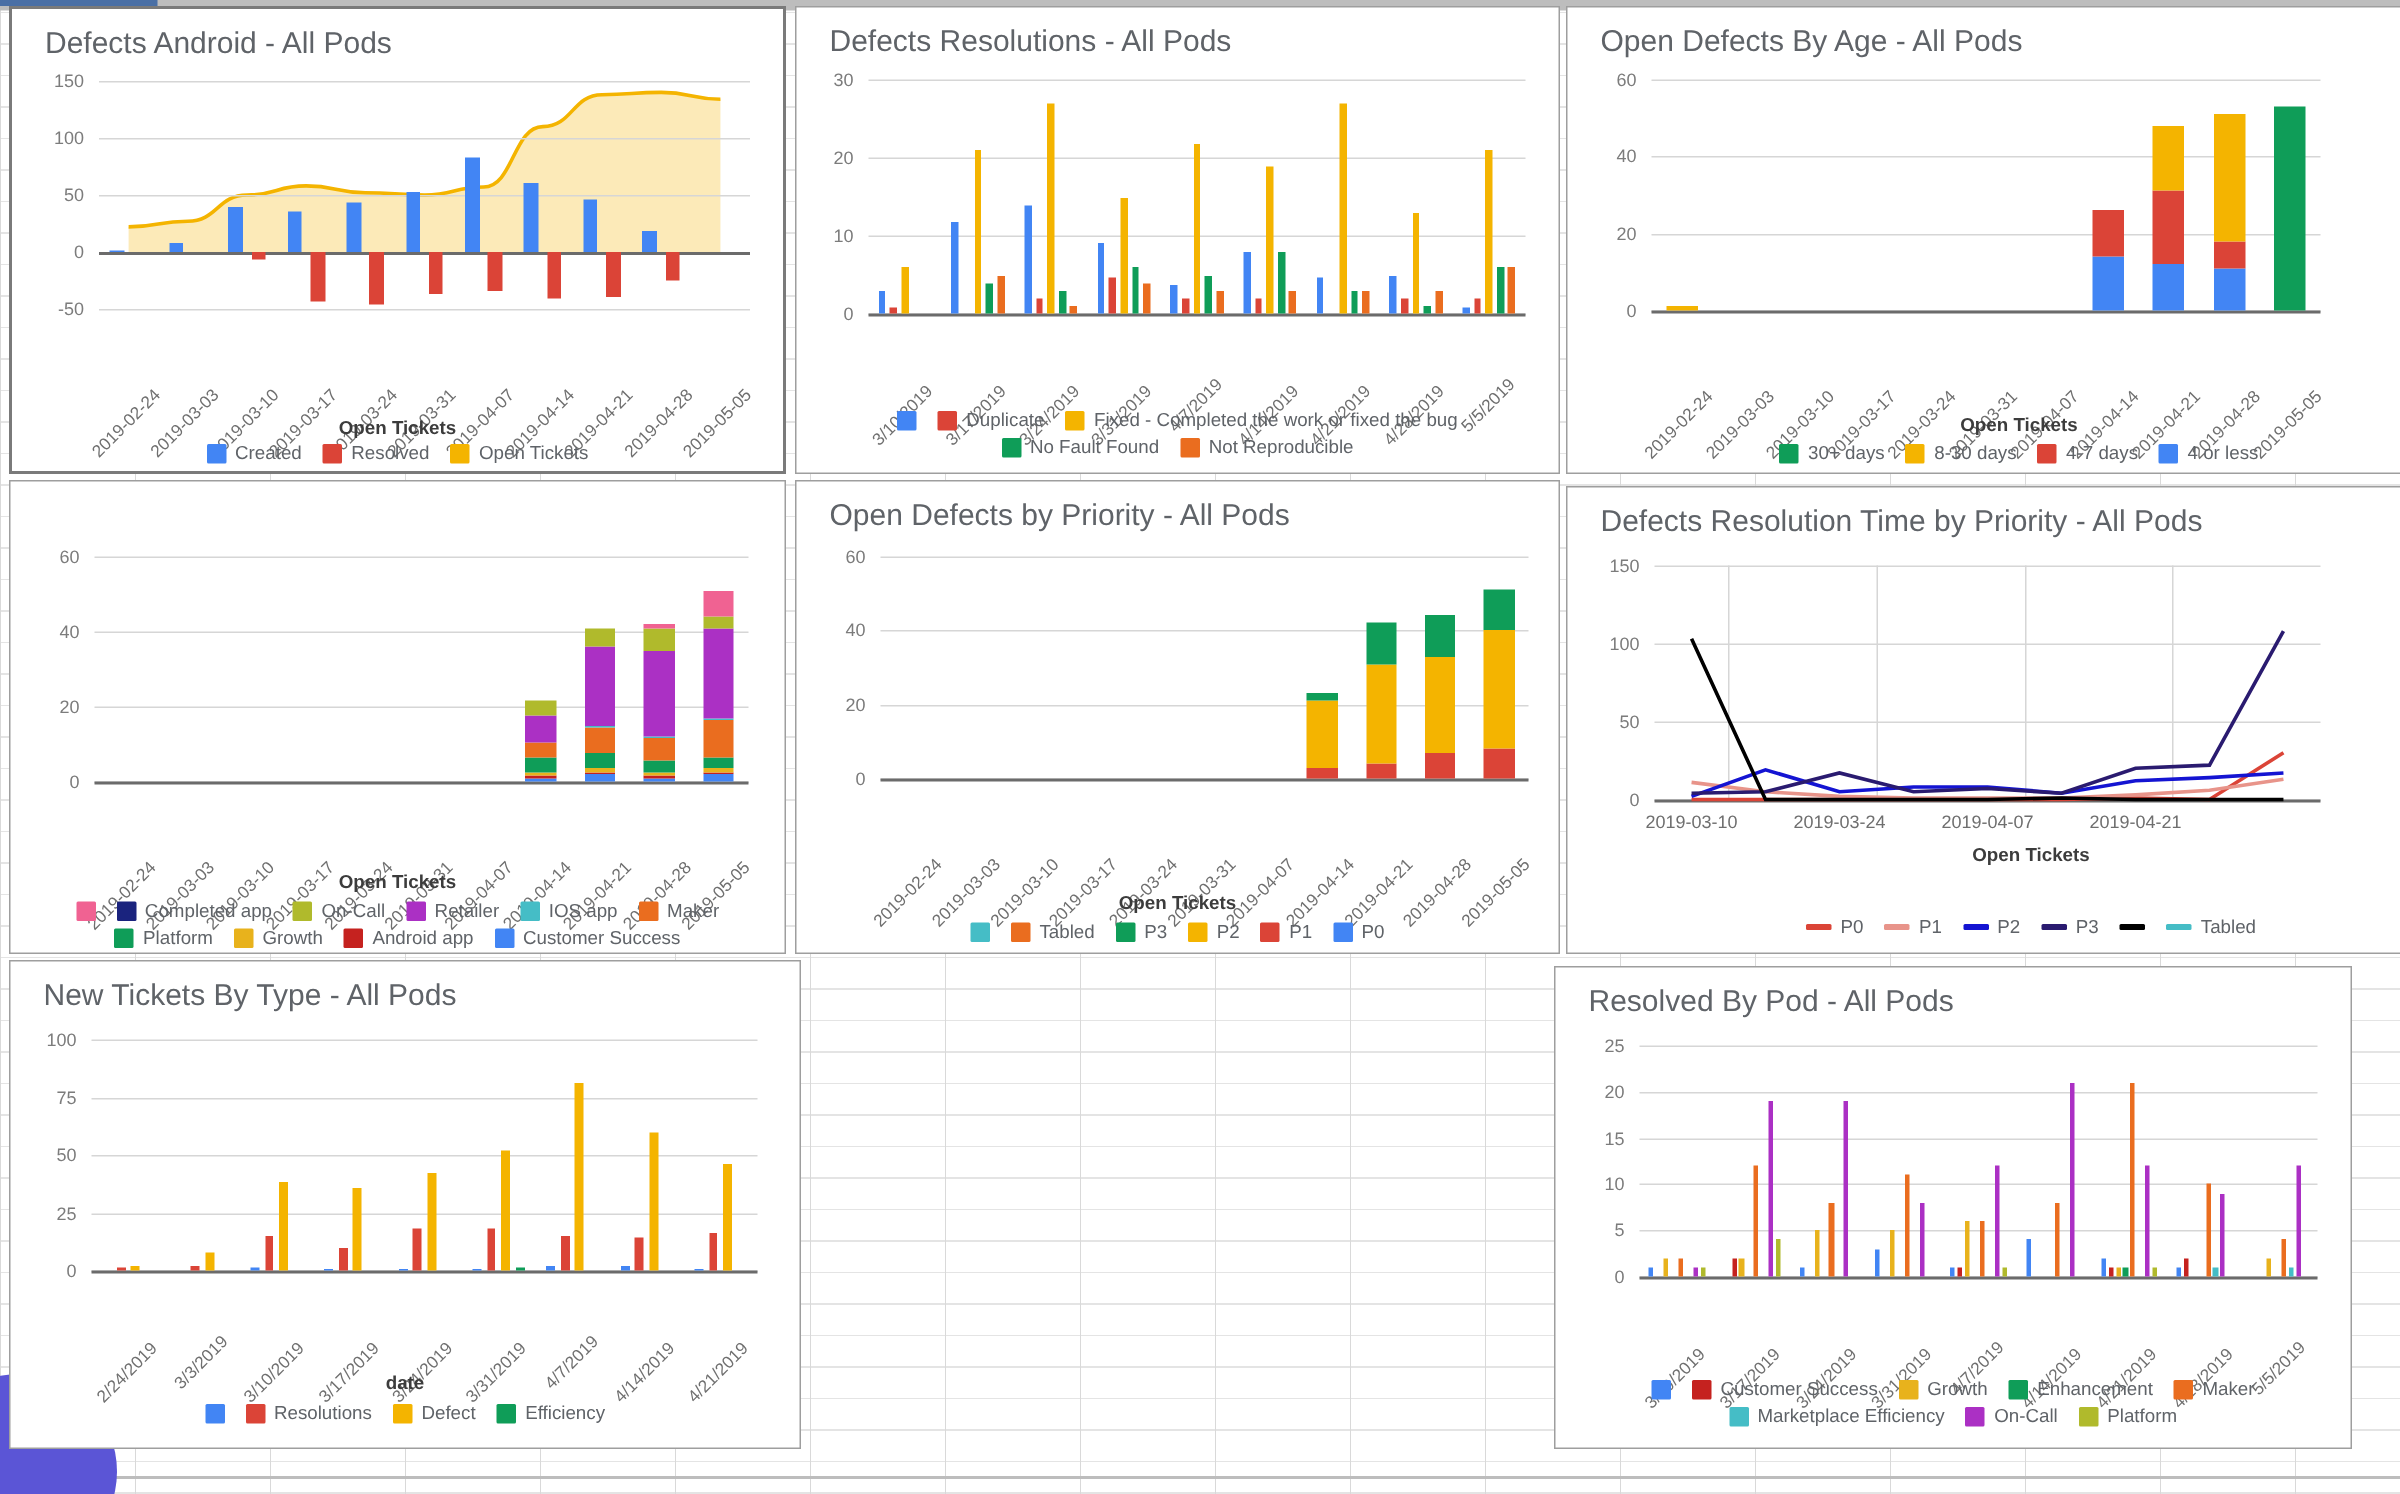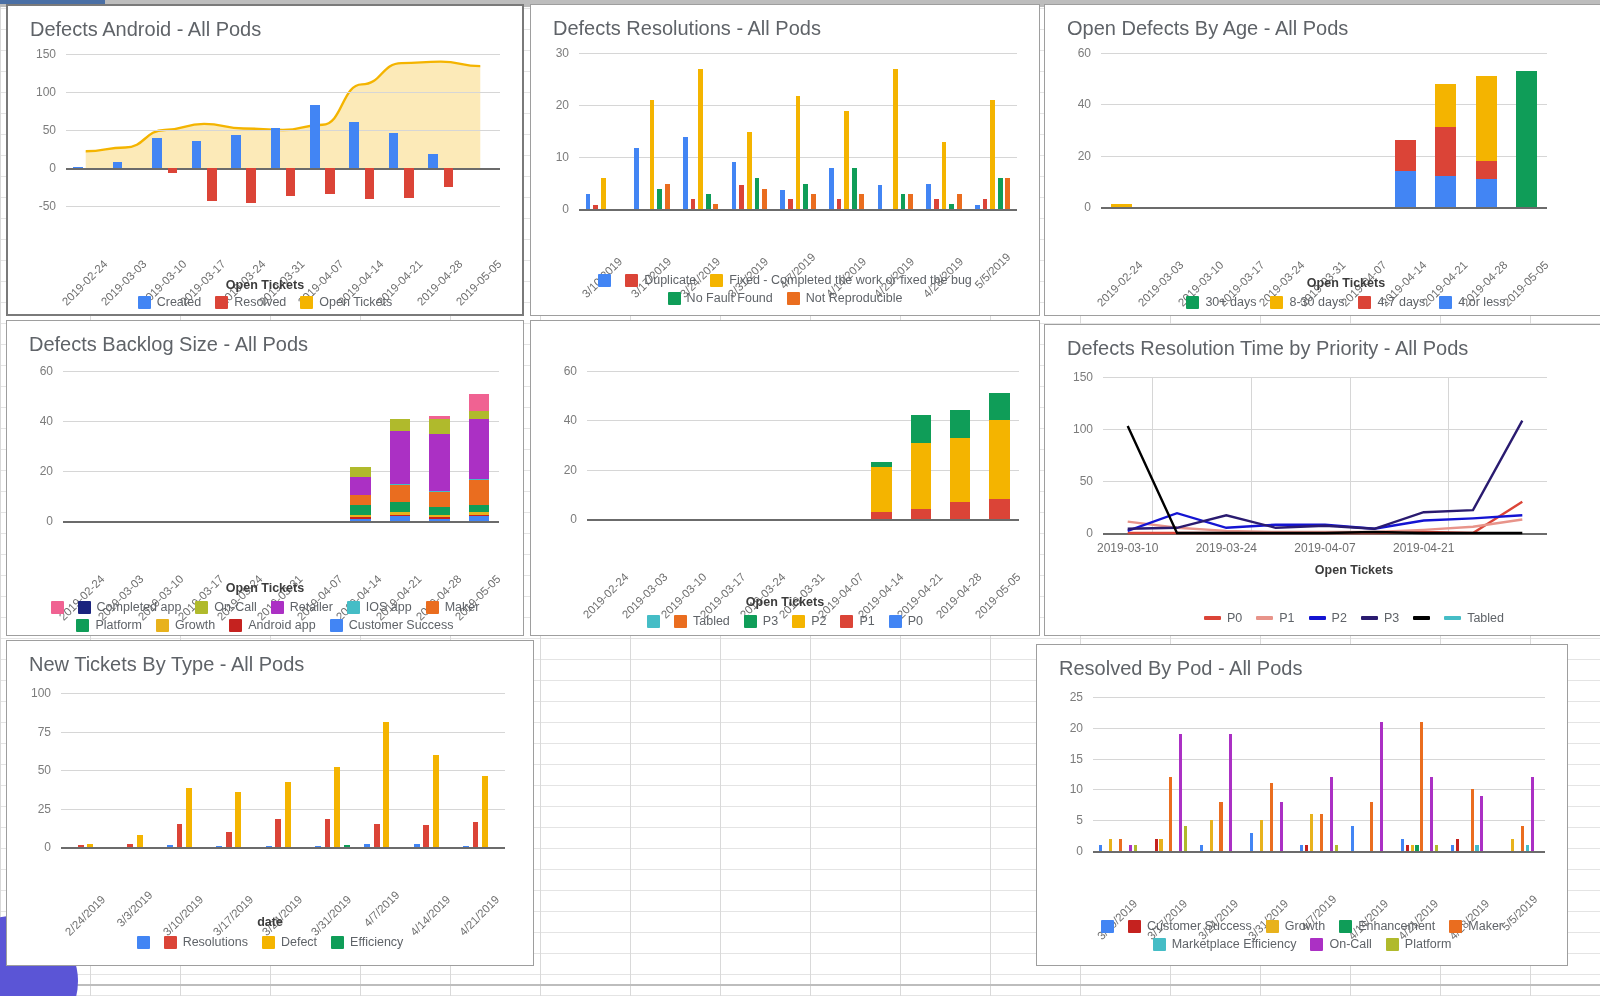--- a/index.html
+++ b/index.html
@@ -268,21 +268,20 @@
           <span class="sw" style="background: rgb(219, 68, 55);"></span>
           <span class="lgtxt">4-7 days</span>
         </div>
         <div class="lg">
           <span class="sw" style="background: rgb(66, 133, 244);"></span>
           <span class="lgtxt">4 or less</span>
         </div>
       </div>
     </div>
     <div class="card" style="left: 6px; top: 320px; width: 518px; height: 316px;">
-      <div class="ctitle">Defects Backlog Size - All Pods</div>
       <div class="plot" style="left: 56px; top: 50px; width: 436px; height: 150px;">
         <div class="gline" style="left: 0px; top: 0px; width: 436px;"></div>
         <div class="ylab" style="right: 446px; top: 0px;">60</div>
         <div class="gline" style="left: 0px; top: 50px; width: 436px;"></div>
         <div class="ylab" style="right: 446px; top: 50px;">40</div>
         <div class="gline" style="left: 0px; top: 100px; width: 436px;"></div>
         <div class="ylab" style="right: 446px; top: 100px;">20</div>
         <div class="gline" style="left: 0px; top: 150px; width: 436px;"></div>
         <div class="ylab" style="right: 446px; top: 150px;">0</div>
         <div class="zeroline" style="left: 0px; top: 150px; width: 436px;"></div>
@@ -368,20 +367,21 @@
           <span class="sw" style="background: rgb(197, 34, 31);"></span>
           <span class="lgtxt">Android app</span>
         </div>
         <div class="lg">
           <span class="sw" style="background: rgb(66, 133, 244);"></span>
           <span class="lgtxt">Customer Success</span>
         </div>
       </div>
     </div>
     <div class="card" style="left: 530px; top: 320px; width: 510px; height: 316px;">
+      <div class="ctitle">Open Defects by Priority - All Pods</div>
       <div class="plot" style="left: 56px; top: 50px; width: 432px; height: 148px;">
         <div class="gline" style="left: 0px; top: 0px; width: 432px;"></div>
         <div class="ylab" style="right: 442px; top: 0px;">60</div>
         <div class="gline" style="left: 0px; top: 49.3333px; width: 432px;"></div>
         <div class="ylab" style="right: 442px; top: 49.3333px;">40</div>
         <div class="gline" style="left: 0px; top: 98.6667px; width: 432px;"></div>
         <div class="ylab" style="right: 442px; top: 98.6667px;">20</div>
         <div class="gline" style="left: 0px; top: 148px; width: 432px;"></div>
         <div class="ylab" style="right: 442px; top: 148px;">0</div>
         <div class="zeroline" style="left: 0px; top: 148px; width: 432px;"></div>

